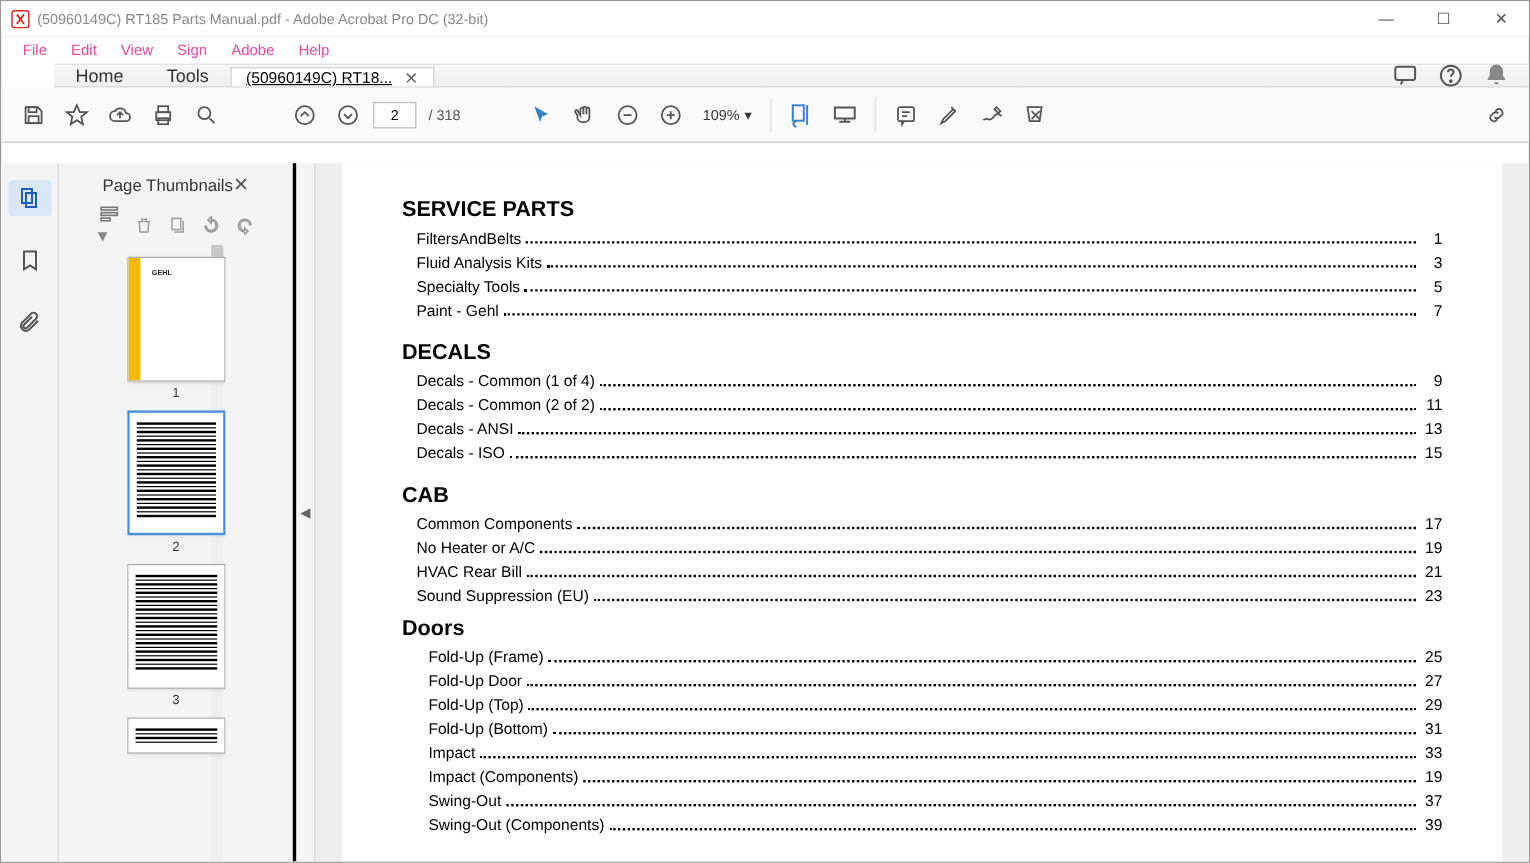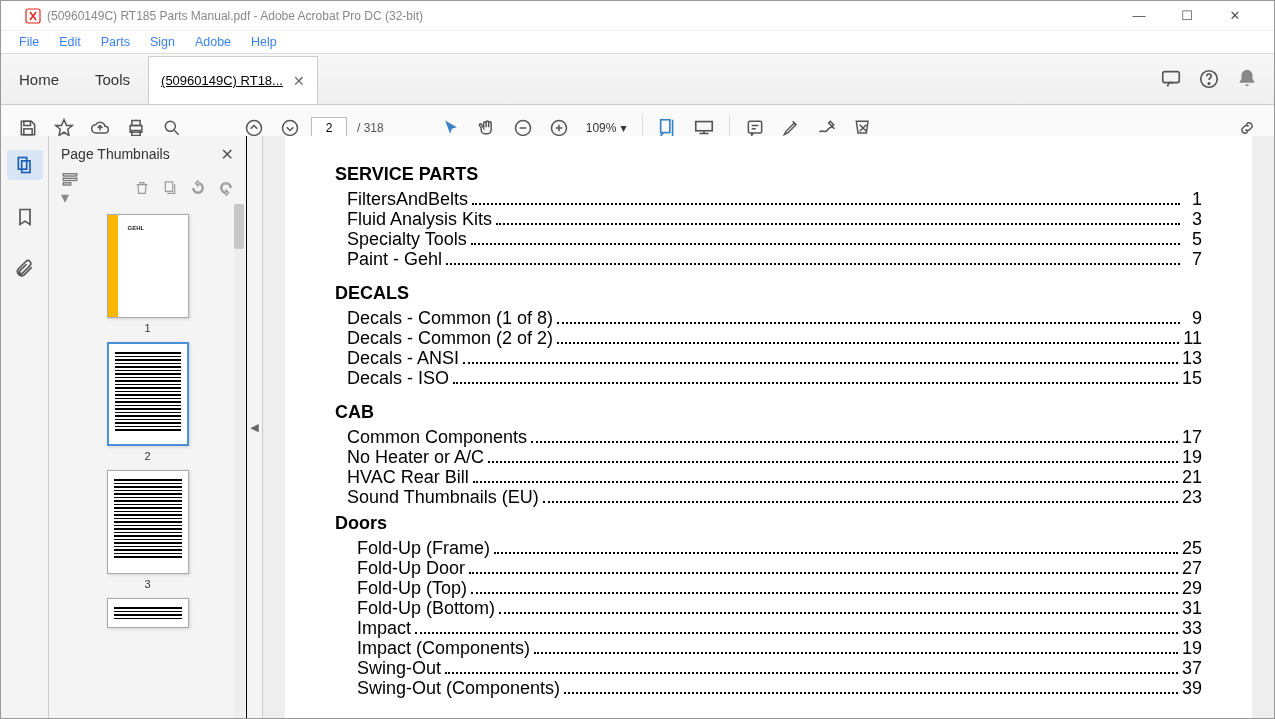--- a/index.html
+++ b/index.html
@@ -1,29 +1,29 @@
 <!DOCTYPE html>
 <html><head>
 <meta charset="utf-8">
 <style>
 * { box-sizing: border-box; margin: 0; padding: 0; font-family: "Segoe UI", Arial, sans-serif; }
 body { width: 1275px; height: 719px; background: #fff; overflow: hidden; border: 1px solid #999; position: relative; }
 
 
-.titlebar { height: 30px; background: #fff; display: flex; align-items: center; padding: 0 24px; font-size: 12px; color: #888; border-bottom: 1px solid #eee; }
+.titlebar { height: 30px; background: #fff; display: flex; align-items: center; padding: 0 8px; font-size: 12px; color: #888; border-bottom: 1px solid #eee; }
 .titlebar .icon-pdf { width: 16px; height: 16px; margin-right: 6px; display: flex; align-items: center; justify-content: center; }
 .titlebar .win-controls { margin-left: auto; display: flex; gap: 18px; color: #555; }
 .titlebar .win-btn { width: 30px; text-align: center; cursor: pointer; font-size: 13px; }
 
 
-.menubar { height: 22px; display: flex; align-items: center; padding: 0 8px; font-size: 12.5px; color: #3b82f6; }
+.menubar { height: 22px; display: flex; align-items: center; padding: 0 8px; font-size: 12.5px; color: #ec4899; }
 .menubar .menu-item { padding: 2px 10px; cursor: pointer; }
 
 
-.tabbar { height: 52px; background: linear-gradient(#f7f7f7,#efefef); border-top: 1px solid #ddd; border-bottom: 1px solid #ccc; display: flex; align-items: stretch; }
+.tabbar { height: 20px; background: linear-gradient(#f7f7f7,#efefef); border-top: 1px solid #ddd; border-bottom: 1px solid #ccc; display: flex; align-items: stretch; margin-left: 44px; }
 .tabbar .nav-tab { padding: 0 18px; display: flex; align-items: center; font-size: 15px; color: #333; cursor: pointer; }
 .tabbar .doc-tab { background: #fff; border: 1px solid #ccc; border-bottom: none; margin-top: 2px; display: flex; align-items: center; padding: 0 12px; font-size: 13px; gap: 10px; max-width: 170px; }
 .tabbar .doc-tab .close-x { color: #666; cursor: pointer; font-size: 14px; }
 .tabbar .right-icons { margin-left: auto; display: flex; align-items: center; gap: 16px; padding-right: 16px; color: #555; }
 .tabbar .right-icons .icn { cursor: pointer; }
 
 
 .toolbar { height: 46px; background: #fafafa; border-bottom: 1px solid #ccc; display: flex; align-items: center; padding: 0 12px; gap: 6px; }
 .toolbar .tbtn { width: 30px; height: 30px; display: flex; align-items: center; justify-content: center; color: #555; cursor: pointer; border-radius: 3px; }
 .toolbar .sep { width: 1px; height: 28px; background: #ddd; margin: 0 4px; }
@@ -35,21 +35,21 @@
 
 
 .main { position: absolute; top: 135px; bottom: 0; left: 0; right: 0; display: flex; }
 
 
 .leftrail { width: 48px; background: #f4f4f4; border-right: 1px solid #ccc; display: flex; flex-direction: column; align-items: center; padding-top: 14px; gap: 22px; }
 .leftrail .rail-btn { width: 36px; height: 30px; display: flex; align-items: center; justify-content: center; color: #555; cursor: pointer; border-radius: 3px; }
 .leftrail .rail-btn.active { background: #d8e6f5; color: #1a5fb4; }
 
 
-.thumbpanel { width: 198px; background: #f4f4f4; border-right: 1px solid #000000; display: flex; flex-direction: column; }
+.thumbpanel { width: 198px; background: #f4f4f4; border-right: 3px solid #000000; display: flex; flex-direction: column; align-items: center; }
 .thumbpanel .thumb-header { height: 36px; display: flex; align-items: center; padding: 0 12px; font-size: 14px; color: #333; }
 .thumbpanel .thumb-header .close-btn { margin-left: auto; cursor: pointer; font-size: 16px; color: #555; }
 .thumbpanel .thumb-tools { height: 32px; display: flex; align-items: center; padding: 0 12px; gap: 12px; color: #888; }
 .thumbpanel .thumbs { flex: 1; overflow: hidden; padding: 10px 0 0 0; display: flex; flex-direction: column; align-items: center; gap: 8px; position: relative; }
 .thumbpanel .scrollbar-track { position: absolute; right: 2px; top: 0; bottom: 0; width: 10px; background: #eee; }
 .thumbpanel .scrollbar-thumb { position: absolute; right: 2px; top: 0; width: 10px; height: 45px; background: #c8c8c8; border-radius: 2px; }
 .thumb-item { display: flex; flex-direction: column; align-items: center; gap: 4px; cursor: pointer; }
 .thumb-page { width: 82px; height: 104px; background: #fff; border: 1px solid #aaa; box-shadow: 1px 1px 3px rgba(0,0,0,0.15); position: relative; overflow: hidden; }
 .thumb-item.selected .thumb-page { border: 2px solid #4a90d9; }
 .thumb-num { font-size: 11px; color: #333; }
@@ -61,21 +61,21 @@
 
 .collapse-handle { width: 16px; background: #f4f4f4; border-right: 1px solid #ccc; display: flex; align-items: center; justify-content: center; cursor: pointer; color: #666; font-size: 11px; }
 
 
 .viewer { flex: 1; background: #eee; overflow: hidden; position: relative; }
 .page { position: absolute; left: 22px; top: 0; right: 22px; bottom: 0; background: #fff; padding: 28px 50px 0 50px; font-family: Arial, sans-serif; color: #000; }
 
 .toc-section { margin-bottom: 14px; }
 .toc-heading { font-weight: bold; font-size: 18px; margin-bottom: 4px; }
 .toc-heading.sub { margin-top: 6px; }
-.toc-row { display: flex; align-items: baseline; font-size: 18px; line-height: 20px; padding-left: 12px; }
+.toc-row { display: flex; align-items: baseline; font-size: 13px; line-height: 20px; padding-left: 12px; }
 .toc-row.sub { padding-left: 22px; }
 .toc-label { white-space: nowrap; }
 .toc-dots { flex: 1; border-bottom: 2px dotted #000; margin: 0 4px 3px 4px; height: 1px; }
 .toc-pg { white-space: nowrap; min-width: 18px; text-align: right; }
 
 svg { display: block; }
 </style>
 </head>
 <body>
 
@@ -90,21 +90,21 @@
   <div class="win-controls">
     <span class="win-btn">—</span>
     <span class="win-btn">☐</span>
     <span class="win-btn">✕</span>
   </div>
 </div>
 
 <div class="menubar">
   <span class="menu-item">File</span>
   <span class="menu-item">Edit</span>
-  <span class="menu-item">Parts</span>
+  <span class="menu-item">View</span>
   <span class="menu-item">Sign</span>
   <span class="menu-item">Adobe</span>
   <span class="menu-item">Help</span>
 </div>
 
 <div class="tabbar">
   <div class="nav-tab">Home</div>
   <div class="nav-tab">Tools</div>
   <div class="doc-tab">
     <span style="white-space:nowrap;overflow:hidden;text-overflow:ellipsis;text-decoration:underline;">(50960149C) RT18...</span>
@@ -415,21 +415,21 @@
           </div>
           <div class="toc-row">
             <span class="toc-label">Paint - Gehl</span>
             <span class="toc-dots"></span>
             <span class="toc-pg">7</span>
           </div>
         </div>
         <div class="toc-section">
           <div class="toc-heading">DECALS</div>
           <div class="toc-row">
-            <span class="toc-label">Decals - Common (1 of 8)</span>
+            <span class="toc-label">Decals - Common (1 of 4)</span>
             <span class="toc-dots"></span>
             <span class="toc-pg">9</span>
           </div>
           <div class="toc-row">
             <span class="toc-label">Decals - Common (2 of 2)</span>
             <span class="toc-dots"></span>
             <span class="toc-pg">11</span>
           </div>
           <div class="toc-row">
             <span class="toc-label">Decals - ANSI</span>
@@ -453,21 +453,21 @@
             <span class="toc-label">No Heater or A/C</span>
             <span class="toc-dots"></span>
             <span class="toc-pg">19</span>
           </div>
           <div class="toc-row">
             <span class="toc-label">HVAC Rear Bill</span>
             <span class="toc-dots"></span>
             <span class="toc-pg">21</span>
           </div>
           <div class="toc-row">
-            <span class="toc-label">Sound Thumbnails (EU)</span>
+            <span class="toc-label">Sound Suppression (EU)</span>
             <span class="toc-dots"></span>
             <span class="toc-pg">23</span>
           </div>
           <div class="toc-heading sub">Doors</div>
           <div class="toc-row sub">
             <span class="toc-label">Fold-Up (Frame)</span>
             <span class="toc-dots"></span>
             <span class="toc-pg">25</span>
           </div>
           <div class="toc-row sub">

